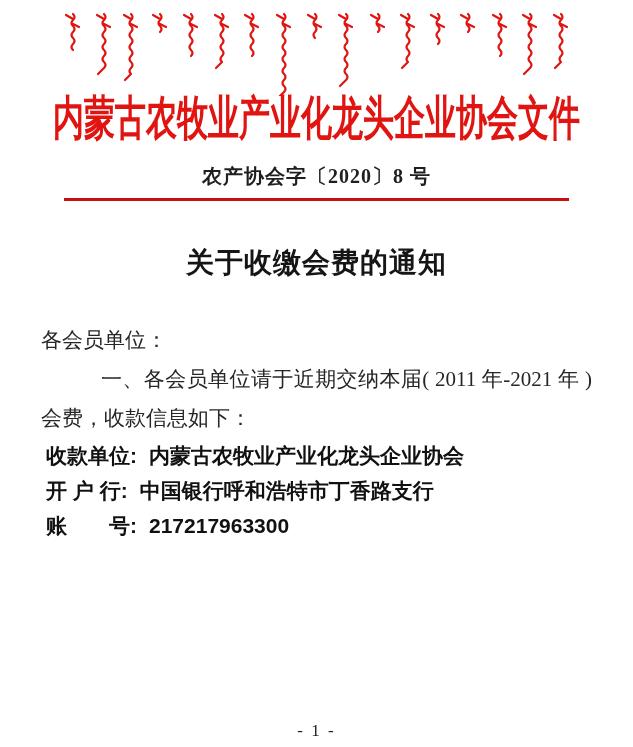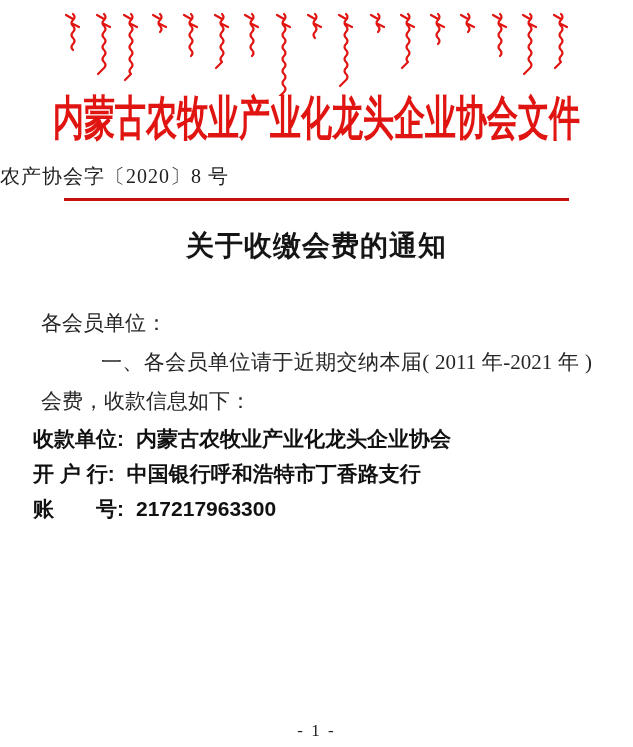--- a/index.html
+++ b/index.html
@@ -26,43 +26,45 @@
     margin-top:2px;margin-bottom:20px;
     height:42px;line-height:42px;
     text-align:center;white-space:nowrap;
     font-size:31px;font-weight:bold;color:var(--red);
     transform:scaleY(1.52);transform-origin:50% 50%;
     letter-spacing:0px;
     font-family:"Liberation Serif","DejaVu Serif",serif;
   }
   .doc-number{
     margin-top:24px;
+    text-align:center;
     font-size:20px;line-height:24px;color:#1f1f1f;
     letter-spacing:1px;
+    font-weight:bold;
   }
   .red-rule{
     width:505px;height:3px;background:var(--rule);
     margin:10px auto 0 auto;border:none;
   }
   
   .notice-title{
-    margin-top:28px;
+    margin-top:45px;
     text-align:center;
     font-size:28px;font-weight:bold;color:#151515;
     letter-spacing:1px;line-height:34px;
   }
   .body-text{
     padding:0 41px;
     font-size:21px;line-height:39px;color:var(--ink);
     text-align:justify;
   }
   .salutation{margin-top:41px;text-indent:0;}
   .para{text-indent:60px;}
   .payment{
-    padding-left:33px;
+    padding-left:46px;
     font-family:"Liberation Sans","DejaVu Sans",sans-serif;
     font-weight:700;color:var(--bold-ink);
     font-size:21px;line-height:35px;
   }
   .payment .pay-line{white-space:nowrap;}
   .payment .pay-label{margin-right:12px;}
   
   .page-number{
     position:absolute;left:0;right:0;bottom:6px;
     text-align:center;font-size:17px;color:#222;

